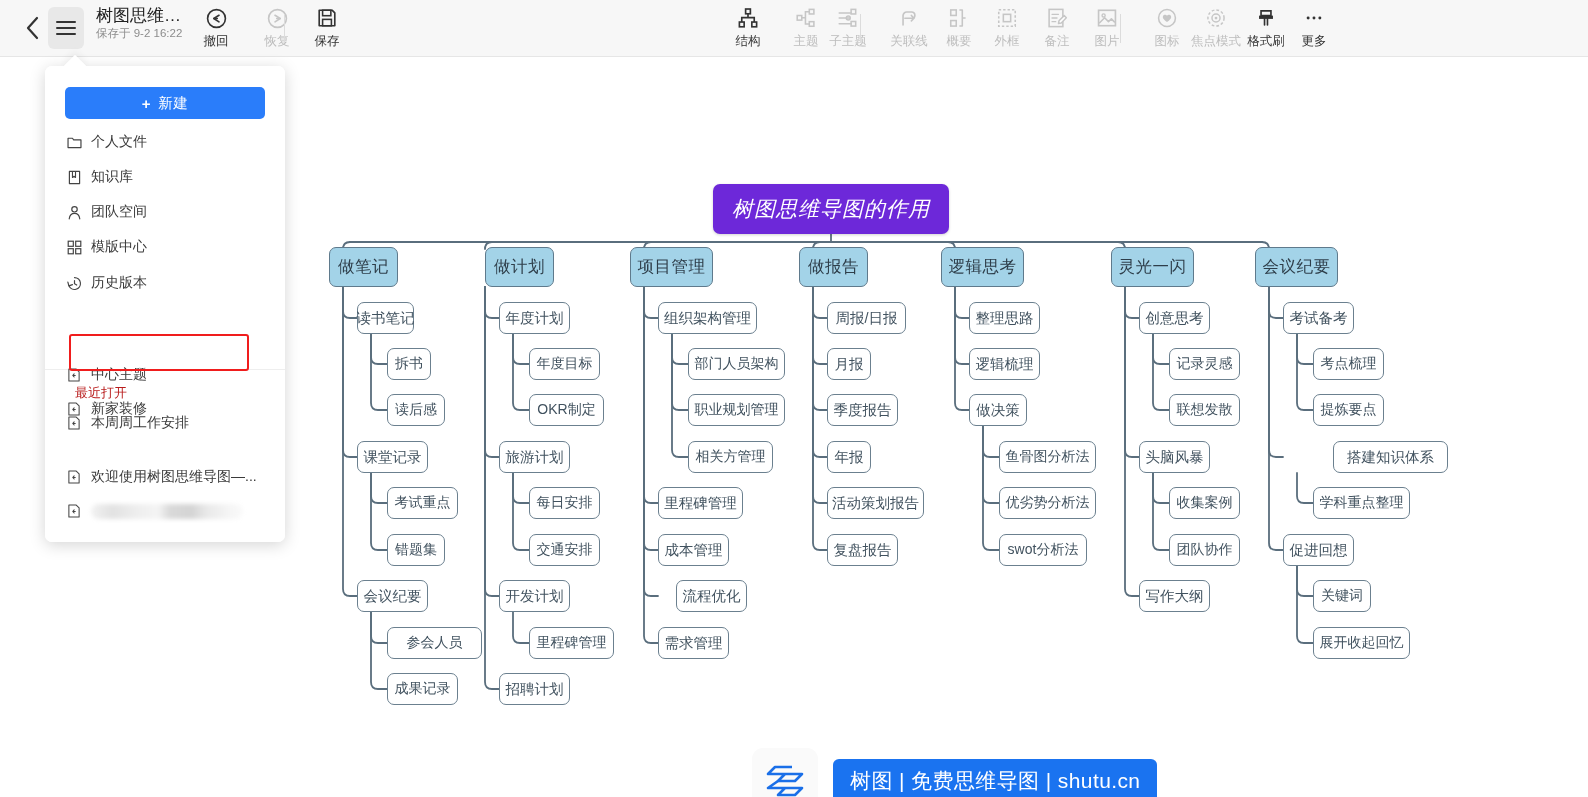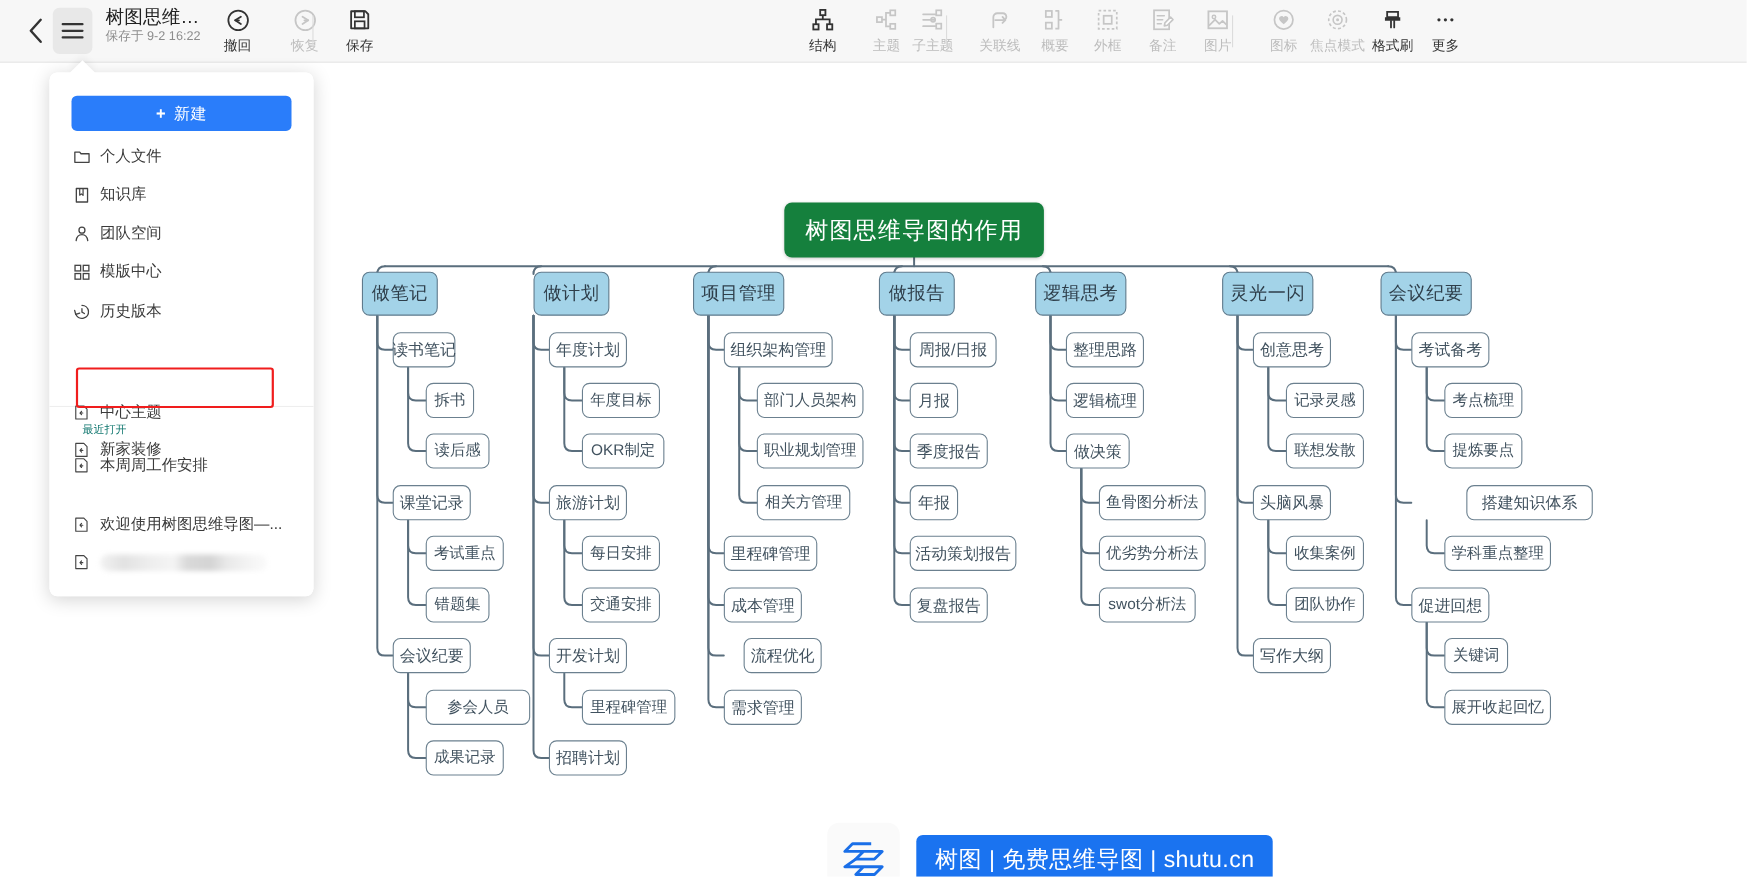--- a/index.html
+++ b/index.html
@@ -65,42 +65,42 @@
     justify-content:center;cursor:pointer;letter-spacing:.5px;
   }
   .btn-new .plus{margin-right:7px;font-size:15px;font-weight:bold;}
   .m-item{
     position:absolute;left:14px;width:212px;height:30px;display:flex;align-items:center;
     cursor:pointer;font-size:14px;color:#3a3a3a;
   }
   .m-item .mi{width:30px;display:flex;align-items:center;justify-content:center;flex:none;}
   .m-item .ml{margin-left:2px;white-space:nowrap;overflow:hidden;text-overflow:ellipsis;}
   .m-div{position:absolute;left:0;top:303px;width:240px;height:1px;background:#eee;}
-  .m-head{position:absolute;left:30px;top:318px;font-size:10px;color:#0f766e;}
+  .m-head{position:absolute;left:30px;top:318px;font-size:13px;color:#b91c1c;}
   .hl-box{
     position:absolute;left:24px;top:268px;width:176px;height:33px;
     border:2.5px solid #f01d1d;border-radius:3px;pointer-events:none;z-index:5;
   }
   .blurred{
     height:15px;border-radius:8px;width:152px;margin-left:2px;
     background:linear-gradient(90deg,#f2f2f2 0%,#e2e2e2 14%,#eeeeee 30%,#f4f4f4 44%,
       #d9d9d9 52%,#d4d4d4 66%,#e9e9e9 76%,#f6f6f6 92%,#fafafa 100%);
     filter:blur(2.2px);
   }
 
   
   #canvas{position:absolute;left:0;top:57px;width:1588px;height:740px;overflow:hidden;}
   #edges{position:absolute;left:0;top:0;width:1588px;height:740px;}
   .node{
     position:absolute;box-sizing:border-box;display:flex;align-items:center;
     justify-content:center;white-space:nowrap;cursor:pointer;
   }
   .node.root{
-    background:#15803d;color:#ffffff;border-radius:7px;font-size:21px;
-    box-shadow:0 1px 3px rgba(0,0,0,.18);letter-spacing:1px;
+    background:#6d28d9;color:#ffffff;border-radius:7px;font-size:21px;
+    box-shadow:0 1px 3px rgba(0,0,0,.18);letter-spacing:1px;font-style:italic;
   }
   .node.lvl1{
     background:#a3d3e8;border:1.4px solid #5f7a8c;border-radius:7px;
     color:#2e3e4a;font-size:16.5px;letter-spacing:.5px;
   }
   .node.lvl2,.node.lvl3{
     background:#ffffff;border:1.3px solid #6b808f;border-radius:7px;
     color:#41525f;font-size:14.5px;
   }
   .node.lvl3{font-size:14px;}

